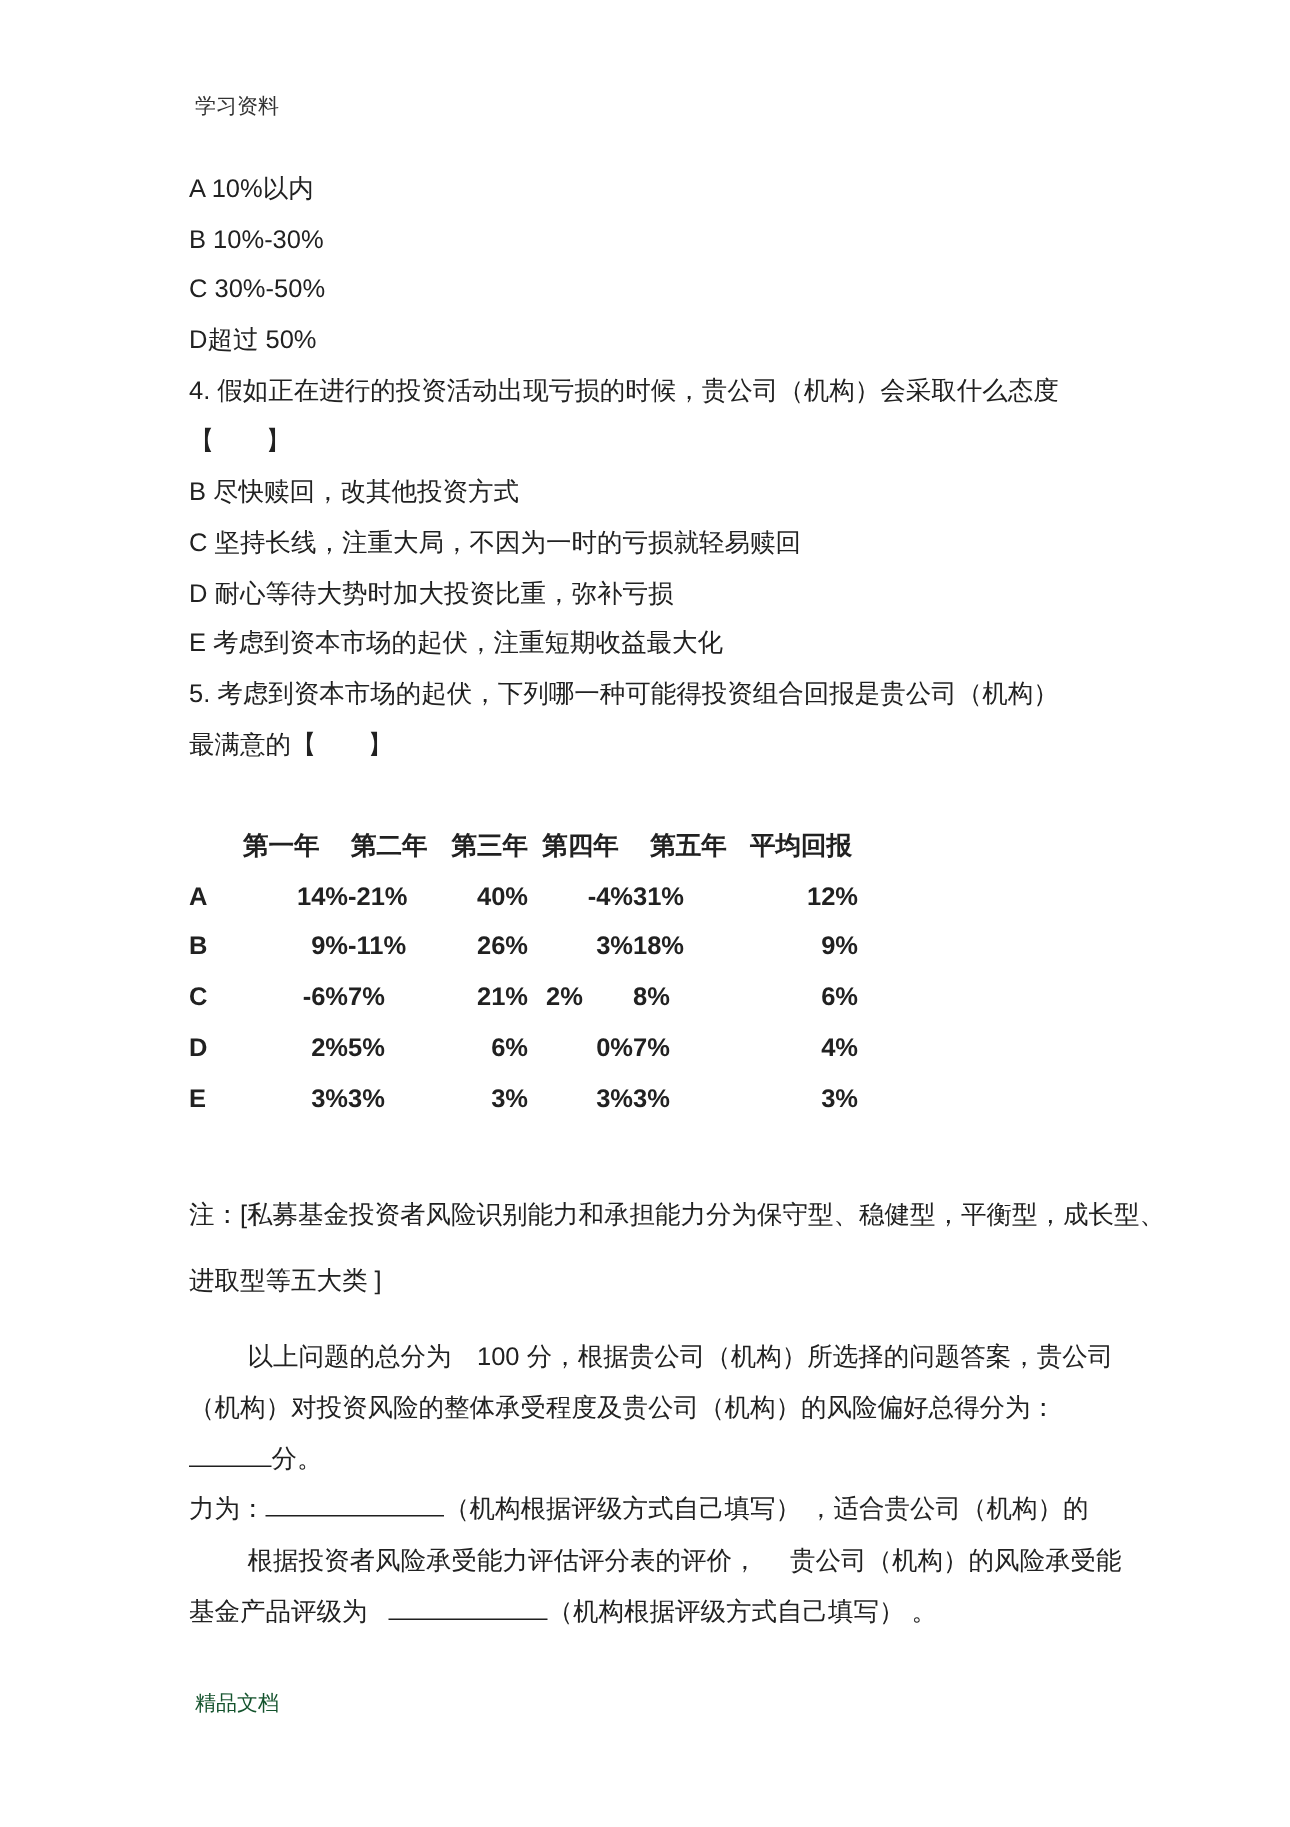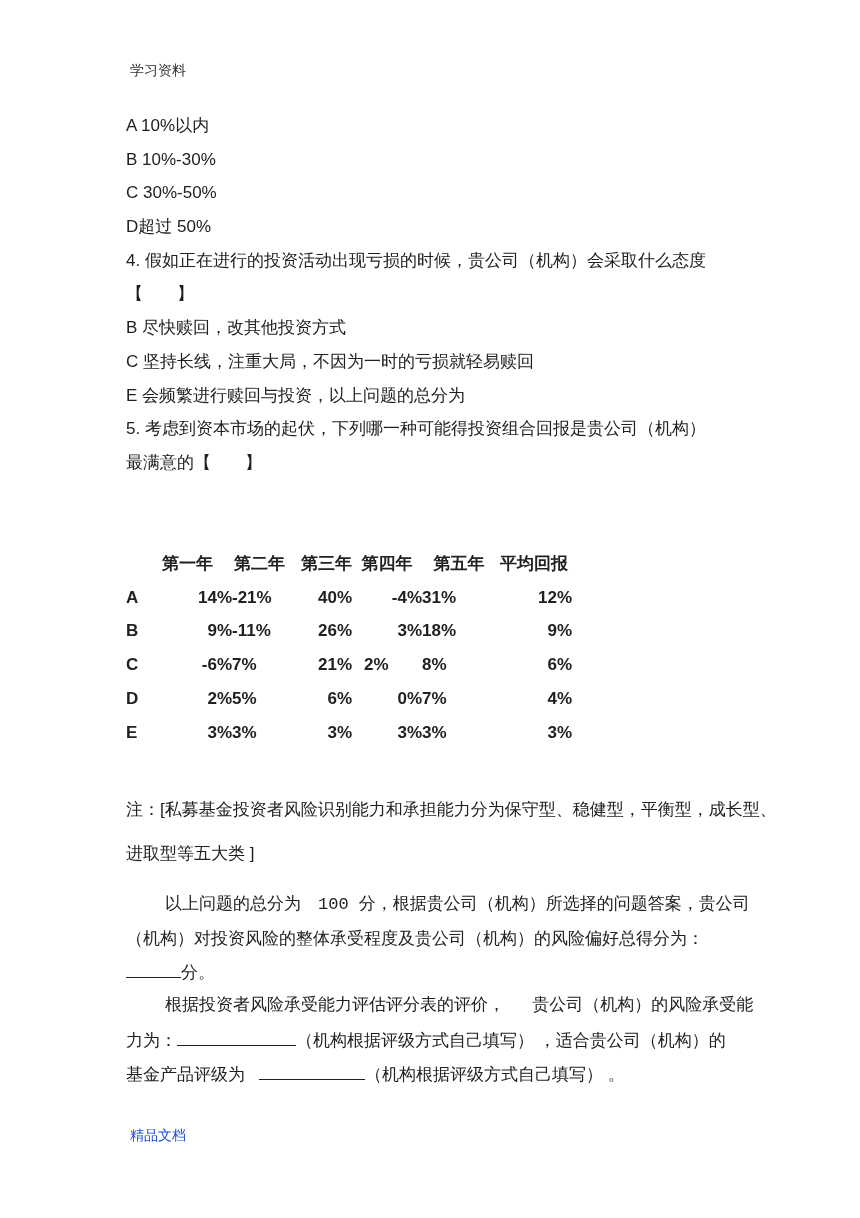--- a/index.html
+++ b/index.html
@@ -19,21 +19,21 @@
     font-size: 14px;
     color: #333333;
     font-family: "Liberation Serif", "DejaVu Serif", serif;
     white-space: pre;
   }
   .ftr {
     position: absolute;
     left: 130px;
     top: 1127px;
     font-size: 14px;
-    color: #1d4ed8;
+    color: #14532d;
     font-family: "Liberation Serif", "DejaVu Serif", serif;
     white-space: pre;
   }
   .qlines { position: absolute; left: 126px; top: 109px; }
   .tline {
     height: 33.7px;
     line-height: 33.7px;
     white-space: pre;
     font-size: 17px;
   }
@@ -62,21 +62,21 @@
   table.returns thead th.c1, table.returns thead th.c2 { text-align: left; padding-left: 2px; }
   table.returns thead th.c3, table.returns thead th.c4,
   table.returns thead th.c5, table.returns thead th.c6 { text-align: center; }
   table.returns tbody tr:nth-child(3) td.c4 { text-align: left; padding-left: 12px; }
   .noteblock { position: absolute; left: 126px; top: 783px; }
   .noteblock .tline { font-size: 17px; margin-top: 10px; }
   .scoring { position: absolute; left: 126px; top: 888px; }
   .scoring .pline { height: 34px; line-height: 34px; white-space: pre; font-size: 17px; }
   .rating { position: absolute; left: 126px; top: 989px; }
   .rating .pline { height: 34.5px; line-height: 34.5px; white-space: pre; font-size: 17px; }
-  .indent { text-indent: 39px; font-family: Liberation Mono, monospace; }
+  .indent { text-indent: 39px; }
   .blank {
     display: inline-block;
     border-bottom: 1px solid #1f1f1f;
     height: 1em;
     vertical-align: baseline;
   }
   .w55 { width: 55px; }
   .w119 { width: 119px; }
   .w106 { width: 106px; margin-left: 14px; }
 </style>
@@ -89,21 +89,22 @@
 
   <div class="qlines">
     <div class="tline">A 10%以内</div>
     <div class="tline">B 10%-30%</div>
     <div class="tline">C 30%-50%</div>
     <div class="tline">D超过 50%</div>
     <div class="tline">4. 假如正在进行的投资活动出现亏损的时候，贵公司（机构）会采取什么态度</div>
     <div class="tline">【　　】</div>
     <div class="tline">B 尽快赎回，改其他投资方式</div>
     <div class="tline">C 坚持长线，注重大局，不因为一时的亏损就轻易赎回</div>
-    <div class="tline">E 会频繁进行赎回与投资，以上问题的总分为</div>
+    <div class="tline">D 耐心等待大势时加大投资比重，弥补亏损</div>
+    <div class="tline">E 考虑到资本市场的起伏，注重短期收益最大化</div>
     <div class="tline">5. 考虑到资本市场的起伏，下列哪一种可能得投资组合回报是贵公司（机构）</div>
     <div class="tline">最满意的【　　】</div>
   </div>
 
   <table class="returns">
     <thead>
       <tr>
         <th class="lbl"></th>
         <th class="c1">第一年</th>
         <th class="c2">第二年</th>
@@ -167,20 +168,20 @@
     <div class="tline">进取型等五大类 ]</div>
   </div>
 
   <div class="scoring">
     <div class="pline indent">以上问题的总分为　100 分，根据贵公司（机构）所选择的问题答案，贵公司</div>
     <div class="pline">（机构）对投资风险的整体承受程度及贵公司（机构）的风险偏好总得分为：</div>
     <div class="pline"><span class="blank w55"></span><span>分。</span></div>
   </div>
 
   <div class="rating">
+    <div class="pline"><span>力为：</span><span class="blank w119"></span><span>（机构根据评级方式自己填写） ，适合贵公司（机构）的</span></div>
     <div class="pline indent">根据投资者风险承受能力评估评分表的评价，　 贵公司（机构）的风险承受能</div>
-    <div class="pline"><span>力为：</span><span class="blank w119"></span><span>（机构根据评级方式自己填写） ，适合贵公司（机构）的</span></div>
     <div class="pline"><span>基金产品评级为</span><span class="blank w106"></span><span>（机构根据评级方式自己填写） 。</span></div>
   </div>
 
   <div class="ftr">精品文档</div>
 
 </div>
 
 </body></html>

